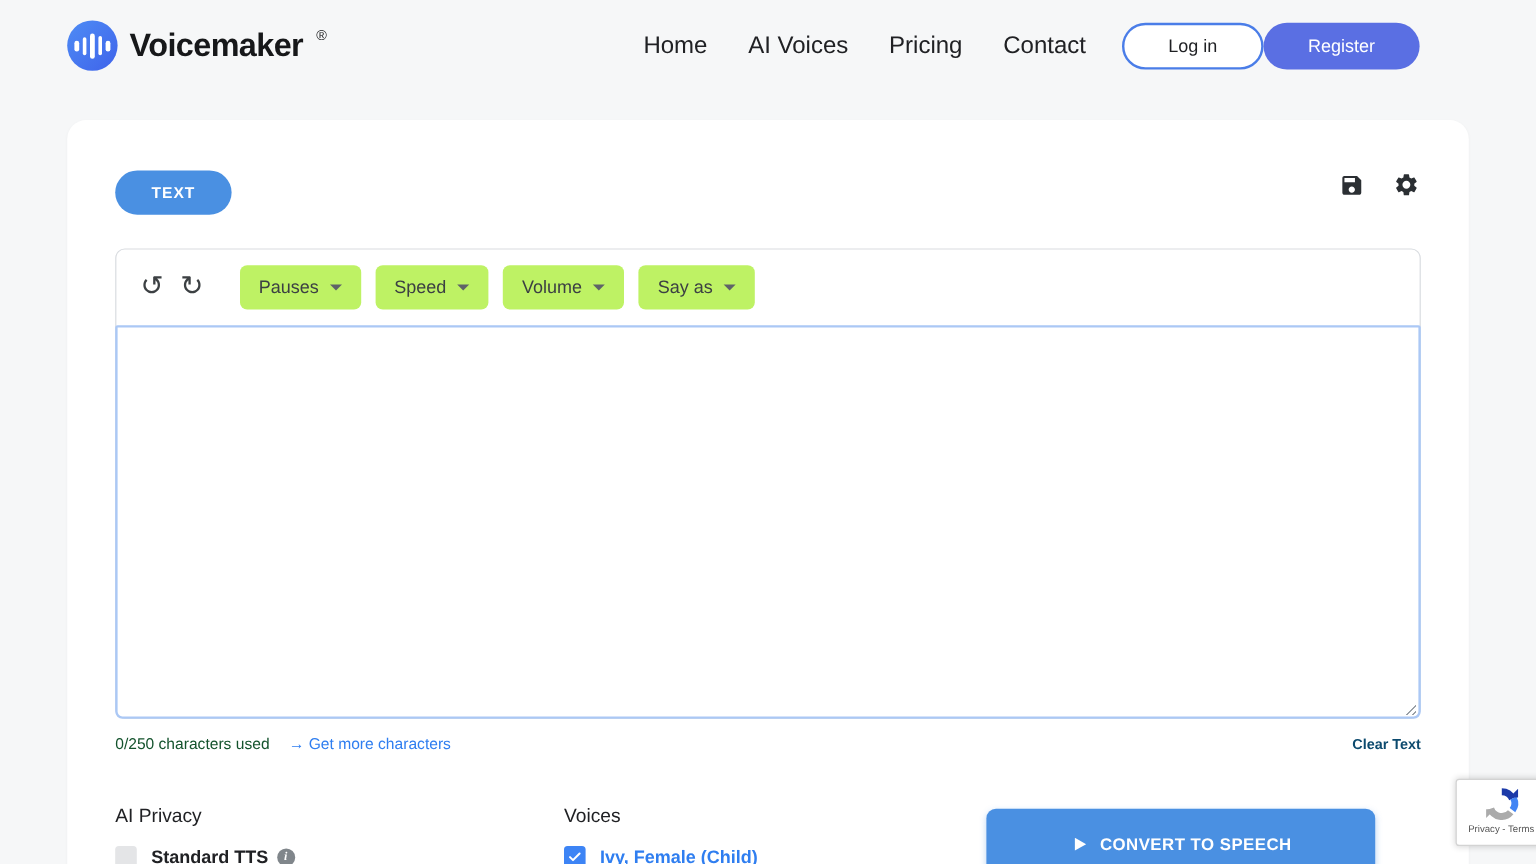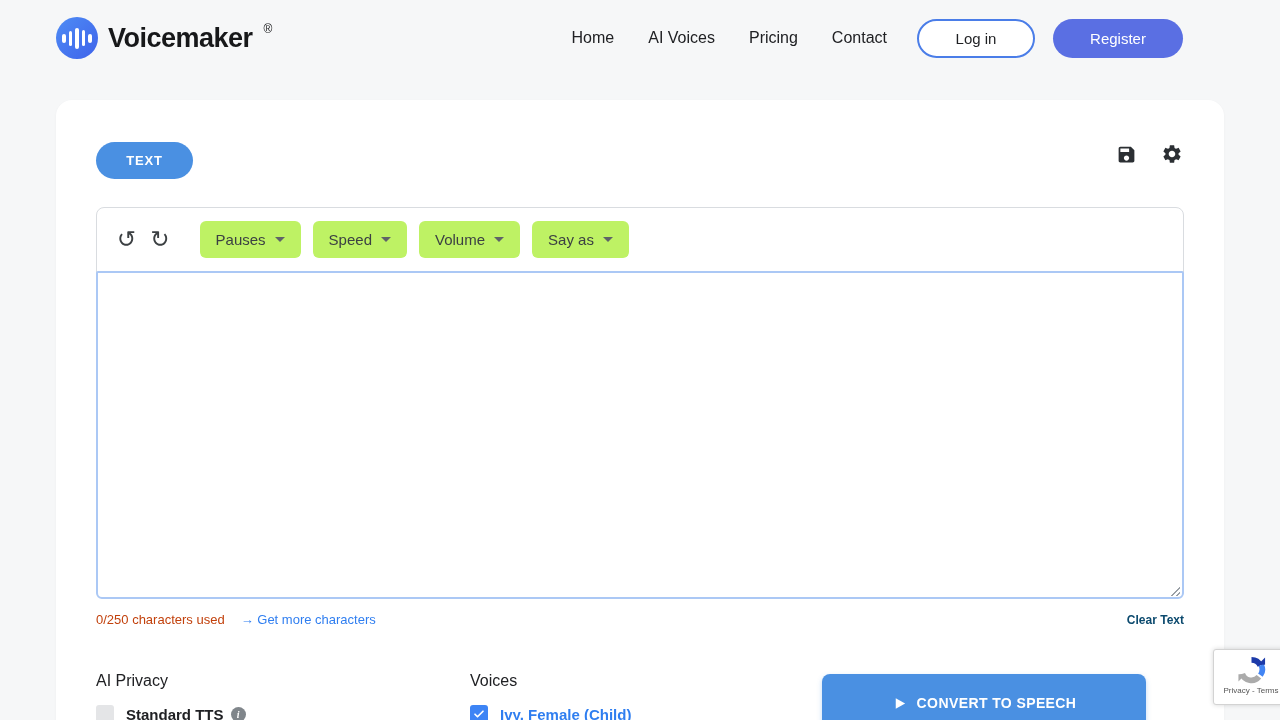--- a/index.html
+++ b/index.html
@@ -22,23 +22,23 @@
     width:42px; height:42px; border-radius:50%;
     background:linear-gradient(135deg,#4e8cf5,#3f63ea);
     display:flex; align-items:center; justify-content:center; gap:3px;
   }
   .logo-circle .bar { width:3.5px; background:#fff; border-radius:2px; }
   .bar.b1{height:9px} .bar.b2{height:15px} .bar.b3{height:21px} .bar.b4{height:16px} .bar.b5{height:9px}
   .brand-name { font-size:27px; font-weight:bold; color:#17181a; letter-spacing:-0.5px; }
   .brand-reg { font-size:12px; color:#17181a; vertical-align:super; position:relative; top:-9px; margin-left:1px;}
 
   .nav { margin-left:auto; display:flex; gap:34px; align-items:center; }
-  .nav a { text-decoration:none; color:#202124; font-size:16px; cursor:pointer; }
-
-  .auth { display:flex; align-items:flex-start; gap:18px; margin-left:30px; }
+  .nav a { text-decoration:none; color:#202124; font-size:20px; cursor:pointer; }
+
+  .auth { display:flex; align-items:flex-start; margin-left:30px; }
   .btn-login {
     width:118px; height:39px; border-radius:20px; background:#fff;
     border:2px solid #4a7de8; font-size:15px; color:#1f2023;
     display:flex; align-items:center; justify-content:center; cursor:pointer;
     font-family:inherit;
   }
   .btn-register {
     width:130px; height:39px; border-radius:20px; background:#5a6fe3;
     border:none; font-size:15px; color:#fff;
     display:flex; align-items:center; justify-content:center; cursor:pointer;
@@ -89,21 +89,21 @@
   }
   .resize-handle {
     position:absolute; right:3px; bottom:2px; width:11px; height:11px;
     background:repeating-linear-gradient(135deg, transparent 0 2px, #9aa0a6 2px 3.5px);
     clip-path:polygon(100% 0, 100% 100%, 0 100%);
     pointer-events:none;
   }
 
   
   .chars-row { display:flex; align-items:baseline; margin-top:13px; }
-  .chars-used { font-size:13px; color:#c2410c; }
+  .chars-used { font-size:13px; color:#14532d; }
   .get-more { margin-left:16px; font-size:13px; color:#2f7ef0; text-decoration:none; cursor:pointer; }
   .clear-text { margin-left:auto; font-size:12px; font-weight:bold; color:#0c4a6e; background:none; border:none; cursor:pointer; font-family:inherit; }
 
   
   .bottom { position:relative; margin-top:45px; height:170px; }
   .col-engine { position:absolute; left:0; top:0; }
   .col-voices { position:absolute; left:374px; top:0; }
   .section-heading { font-size:16px; color:#202124; font-weight:500; }
   .opt-row { display:flex; align-items:center; gap:12px; margin-top:15px; }
   .checkbox {

